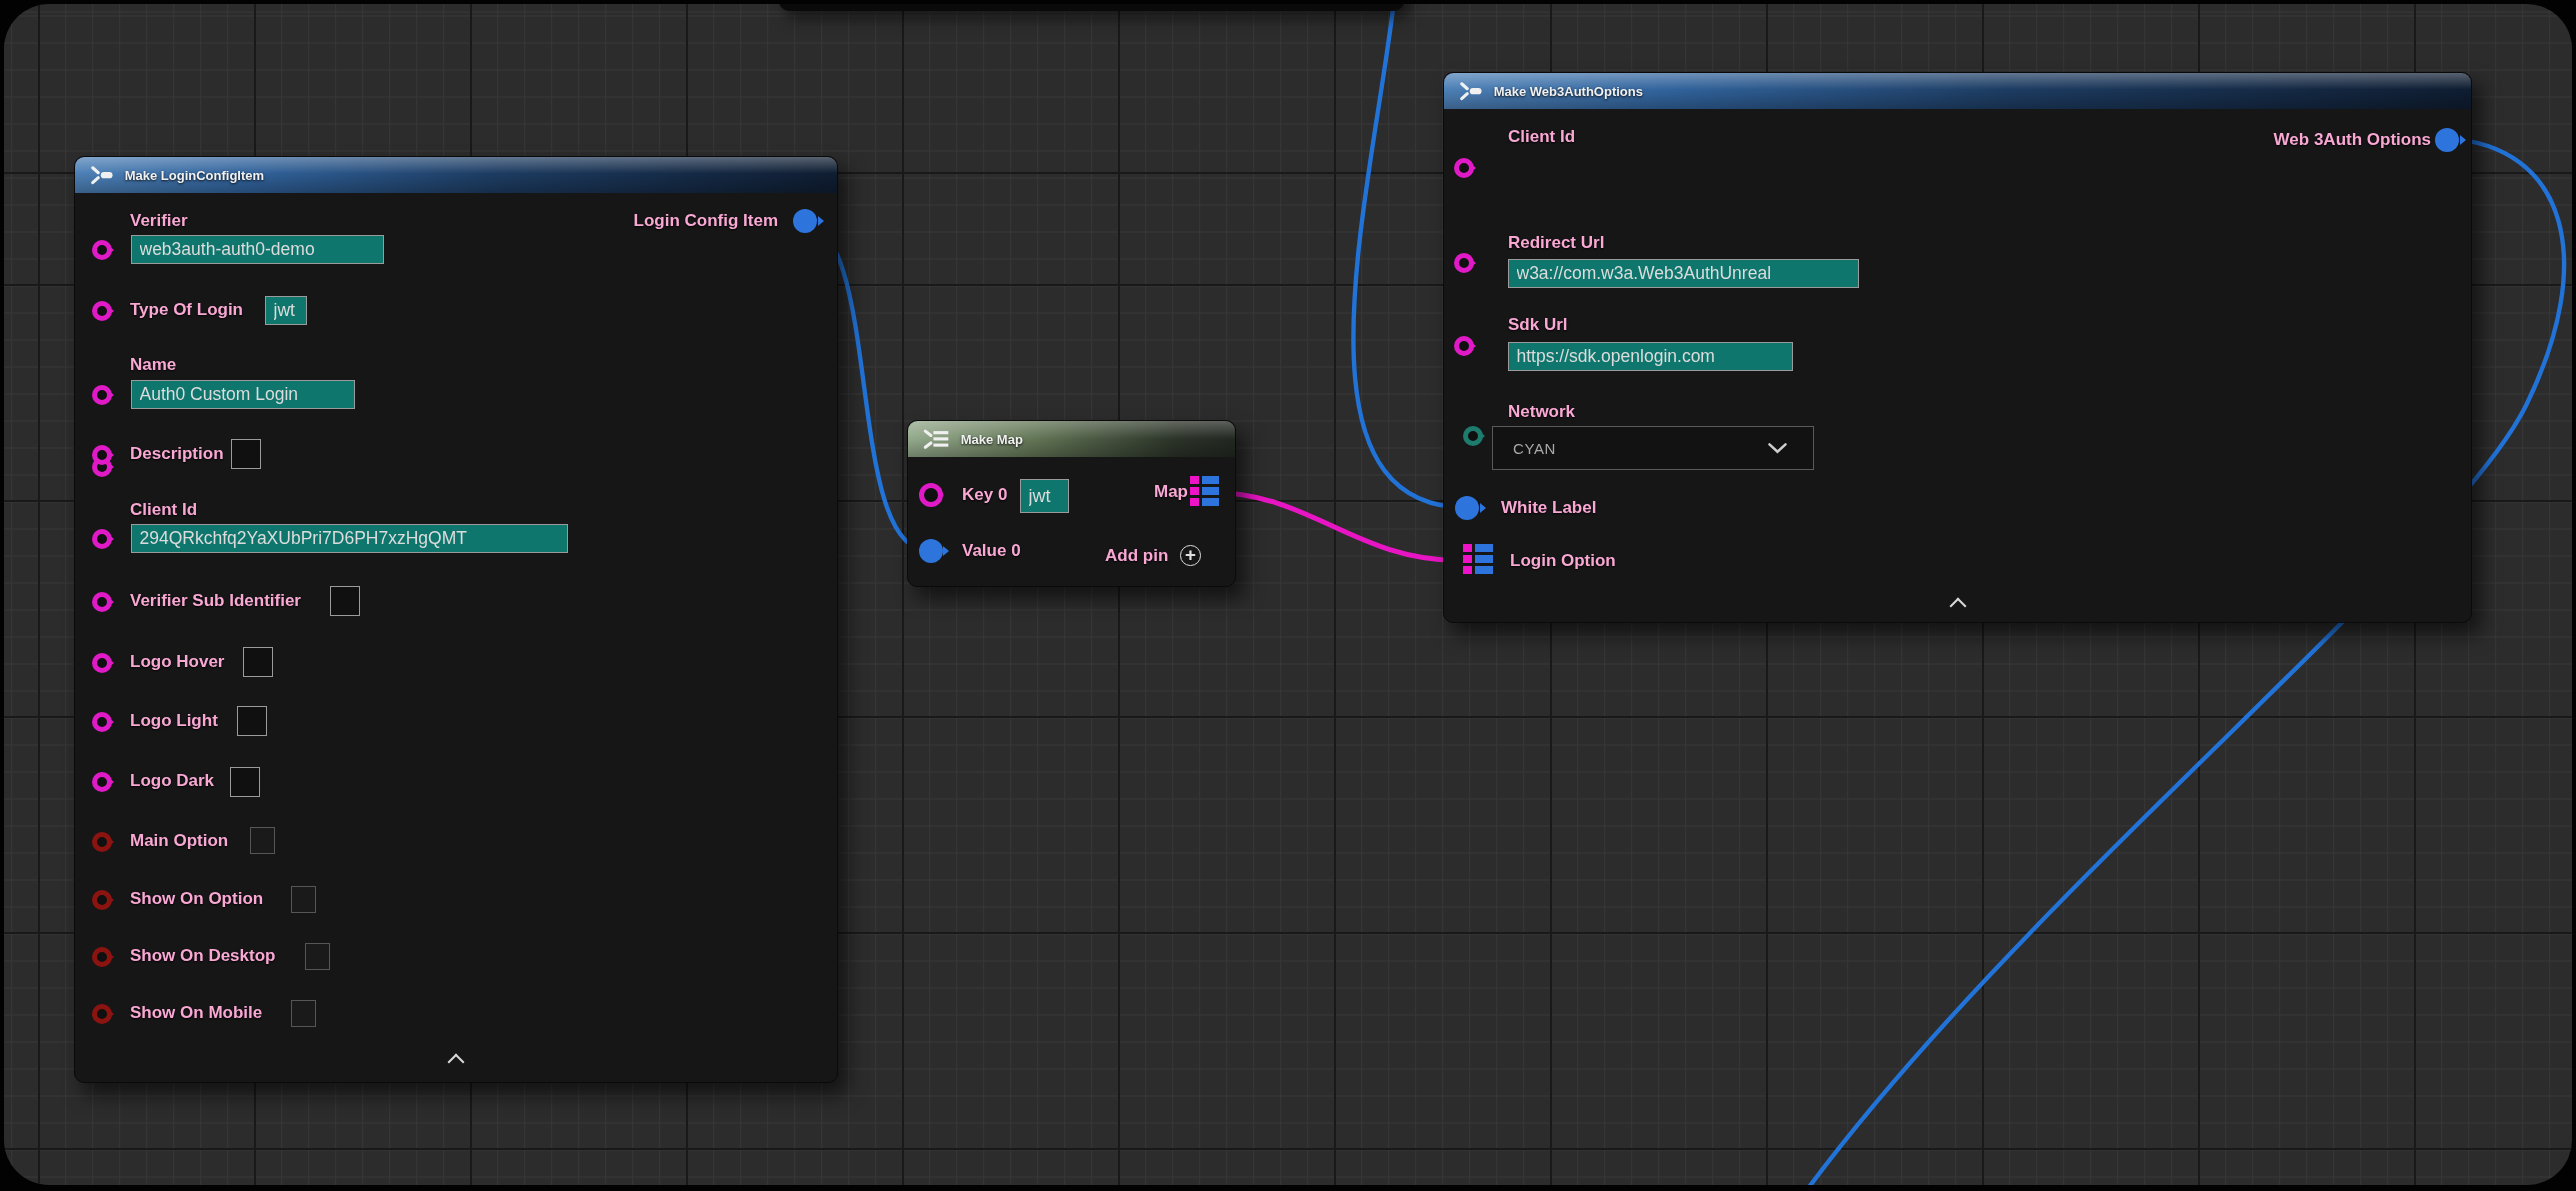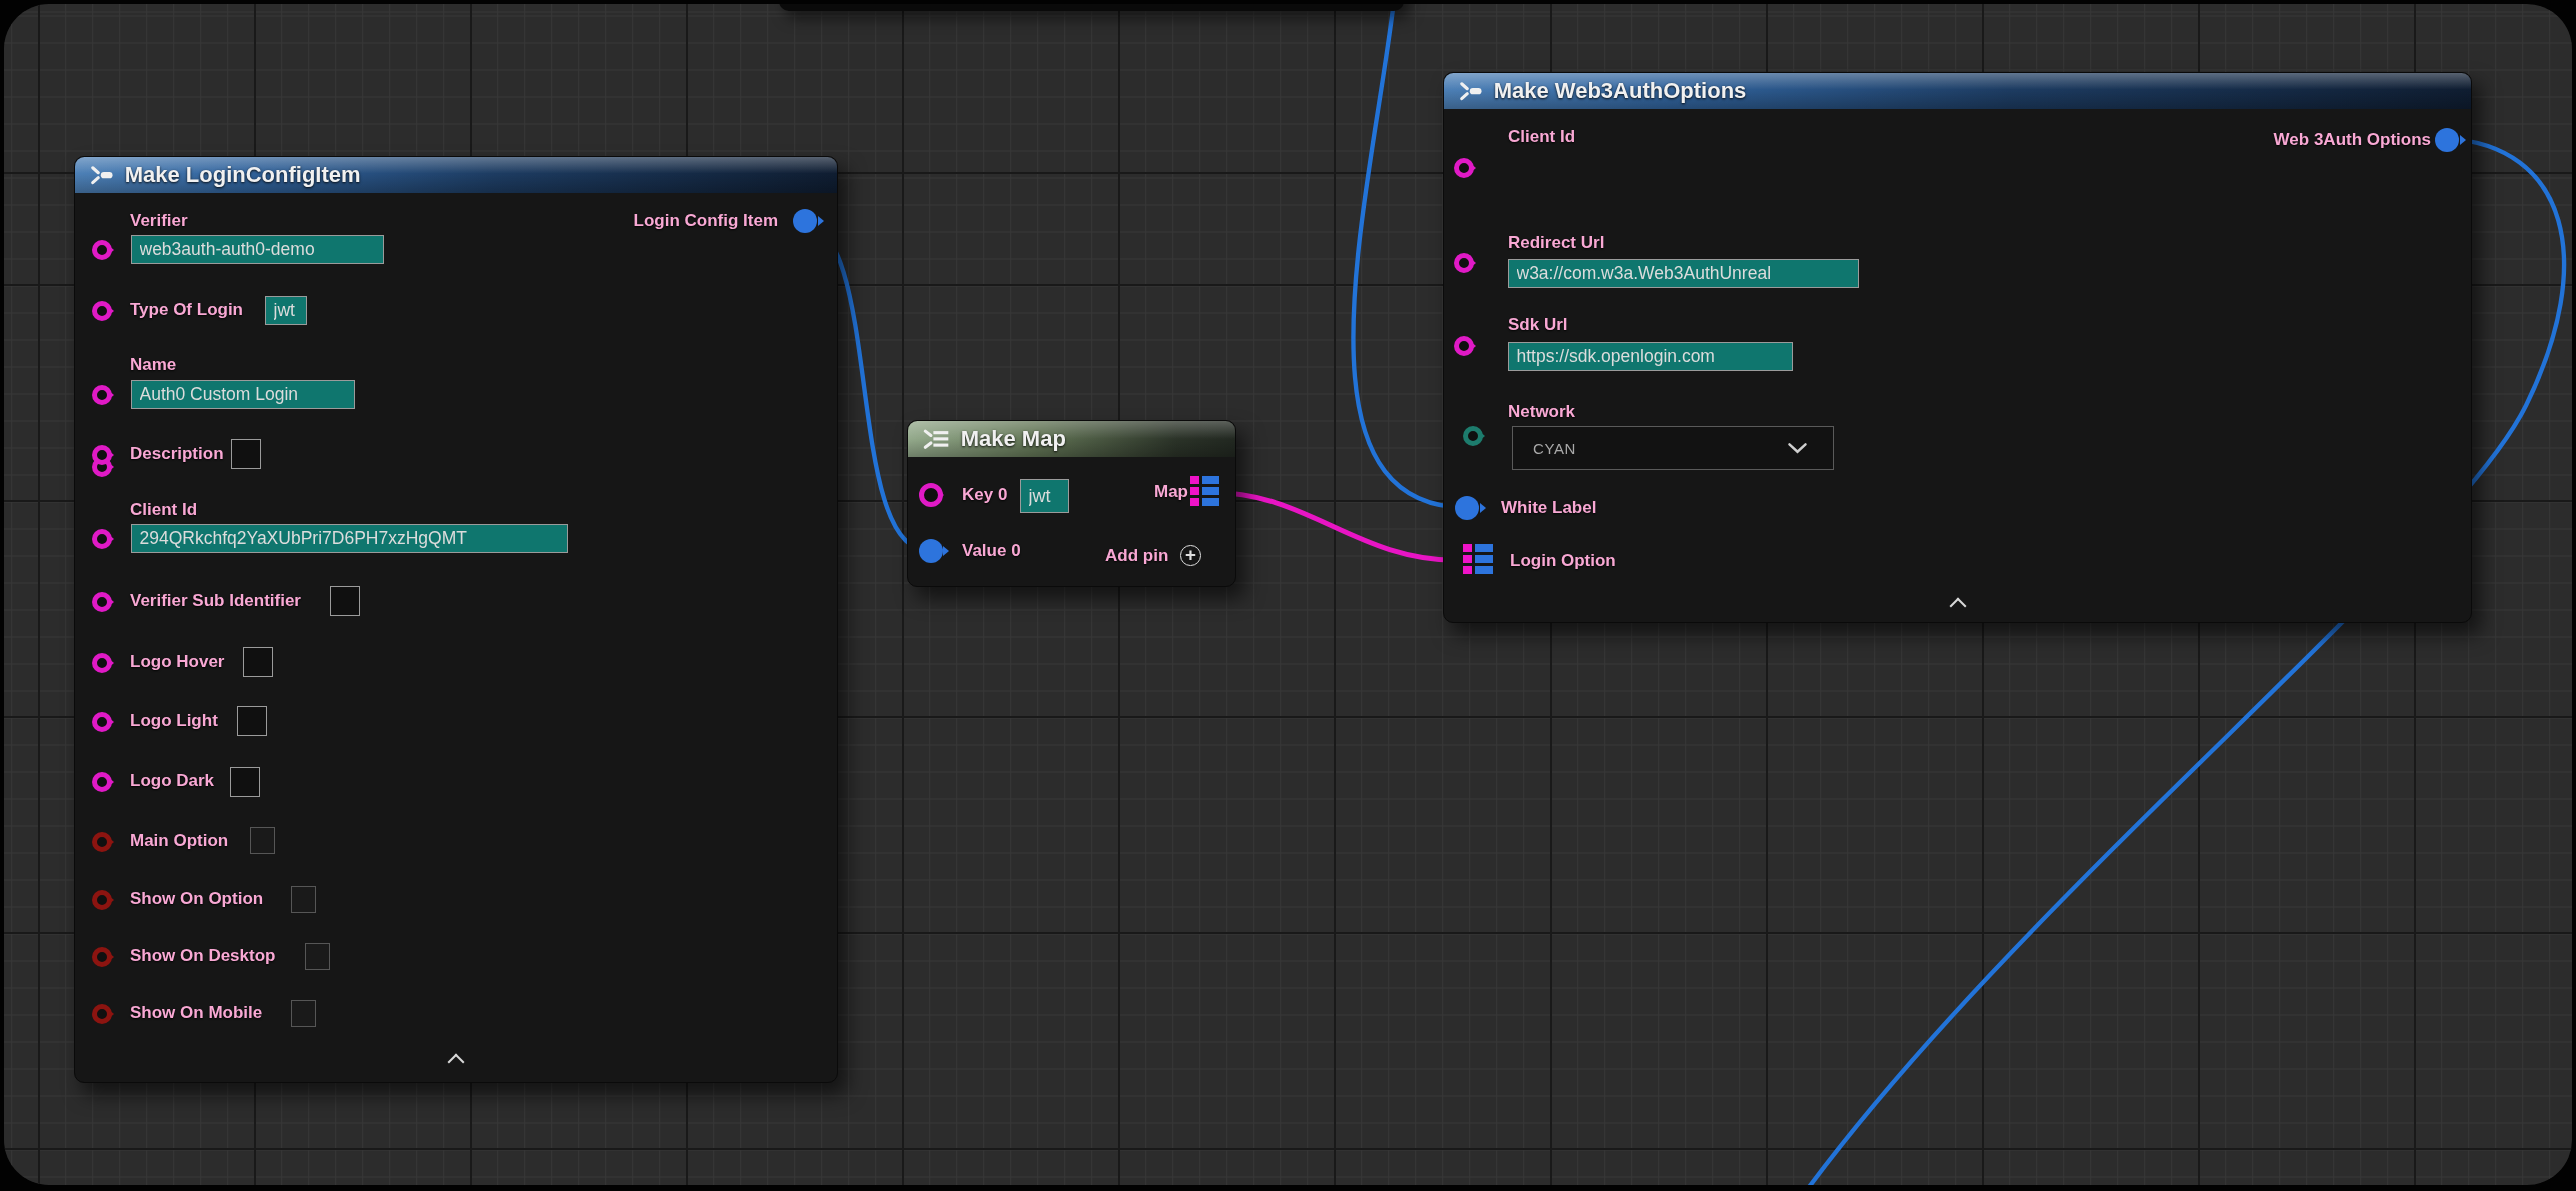--- a/index.html
+++ b/index.html
@@ -19,21 +19,21 @@
   .node{position:absolute;background:#161616;border:0.6px solid #0a0a0a;border-radius:10px;
         box-shadow:8.7px 11.2px 18.7px rgba(0,0,0,.55);}
   .hdr{position:absolute;left:0;top:0;right:0;height:36px;border-radius:9.4px 9.4px 0 0;
        display:flex;align-items:center;gap:10px;padding-left:13.7px;box-sizing:border-box;}
   .hdr-blue{background:
       linear-gradient(180deg,rgba(255,255,255,.30),rgba(255,255,255,0) 46%,rgba(0,0,0,.25) 100%),
       linear-gradient(90deg,#4d80b6 0%,#31639c 22%,#1d3c62 55%,#0f1d31 100%);}
   .hdr-green{background:
       linear-gradient(180deg,rgba(255,255,255,.26),rgba(255,255,255,0) 50%,rgba(0,0,0,.25) 100%),
       linear-gradient(90deg,#94aa8c 0%,#637656 38%,#2b3328 82%,#222821 100%);}
-  .ttl{font-size:22px;font-weight:700;color:#f1f1f1;text-shadow:0 1.2px 2.5px rgba(0,0,0,.9);white-space:nowrap;}
+  .ttl{font-size:13px;font-weight:700;color:#f1f1f1;text-shadow:0 1.2px 2.5px rgba(0,0,0,.9);white-space:nowrap;}
   .hicon{display:flex;align-items:center;}
 
   .lbl{position:absolute;font-size:17px;font-weight:700;color:#f9a8d4;
        text-shadow:0 1.2px 1.9px rgba(0,0,0,.9);white-space:nowrap;line-height:18.7px;}
   .lbl.r{text-align:right;}
 
   .pin{position:absolute;border-radius:50%;box-sizing:border-box;}
   .pin::after{content:"";position:absolute;right:-6.9px;top:50%;transform:translateY(-50%);
       border-top:5px solid transparent;border-bottom:5px solid transparent;border-left:6.2px solid currentColor;}
   .ring{width:20px;height:20px;border:5px solid currentColor;background:#101010;}
@@ -212,21 +212,21 @@
     <div class="lbl" style="left:64px;top:161px;">Redirect Url</div>
     <div class="pin ring" style="left:10px;top:180px;color:#e01ac6;"></div>
     <input class="tbox" style="left: 64px; top: 186px; width: 351px; height: 29px;" value="w3a://com.w3a.Web3AuthUnreal">
 
     <div class="lbl" style="left:64px;top:243px;">Sdk Url</div>
     <div class="pin ring" style="left:10px;top:263px;color:#e01ac6;"></div>
     <input class="tbox" style="left: 64px; top: 269px; width: 285px; height: 29px;" value="https://sdk.openlogin.com">
 
     <div class="lbl" style="left:64px;top:330px;">Network</div>
     <div class="pin ring" style="left:18.7px;top:353px;color:#1d7c6d;"></div>
-    <div class="dd" style="left:68px;top:353px;width:322px;height:44px;">
+    <div class="dd" style="left:48px;top:353px;width:322px;height:44px;">
       <span class="ddval">CYAN</span>
       <svg width="21" height="12.5" viewBox="0 0 34 20">
         <path d="M4 4 L17 16 L30 4" stroke="#cfcfcf" stroke-width="4" fill="none" stroke-linecap="round"></path>
       </svg>
     </div>
 
     <div class="pin fill" style="left:11.2px;top:423px;color:#2d74dd;"></div>
     <div class="lbl" style="left:57px;top:426px;">White Label</div>
 
     <div class="mappin" style="left:19.3px;top:471px;">

